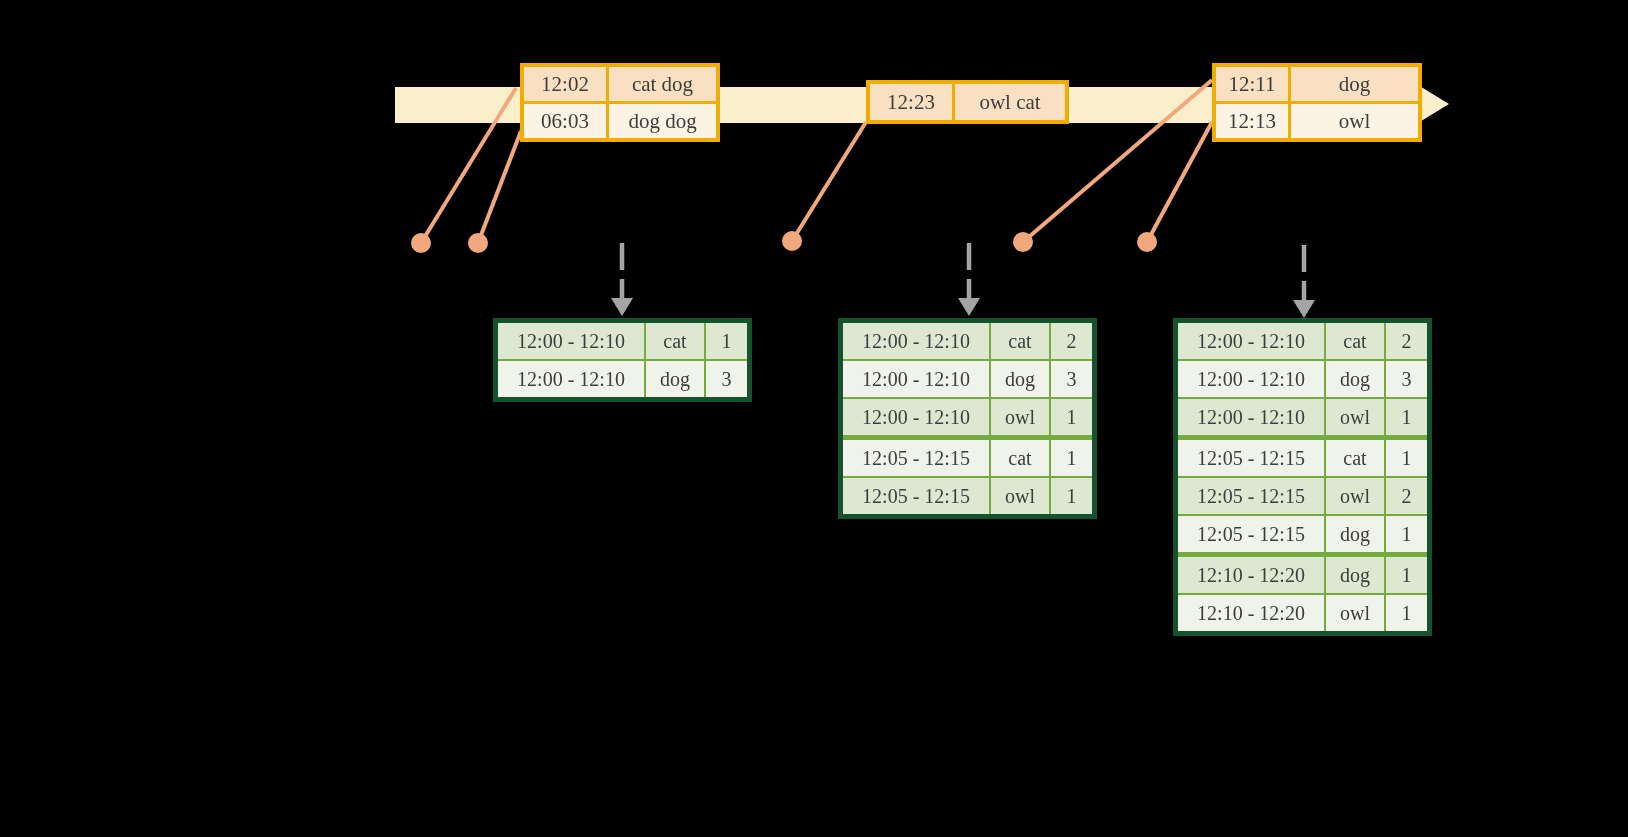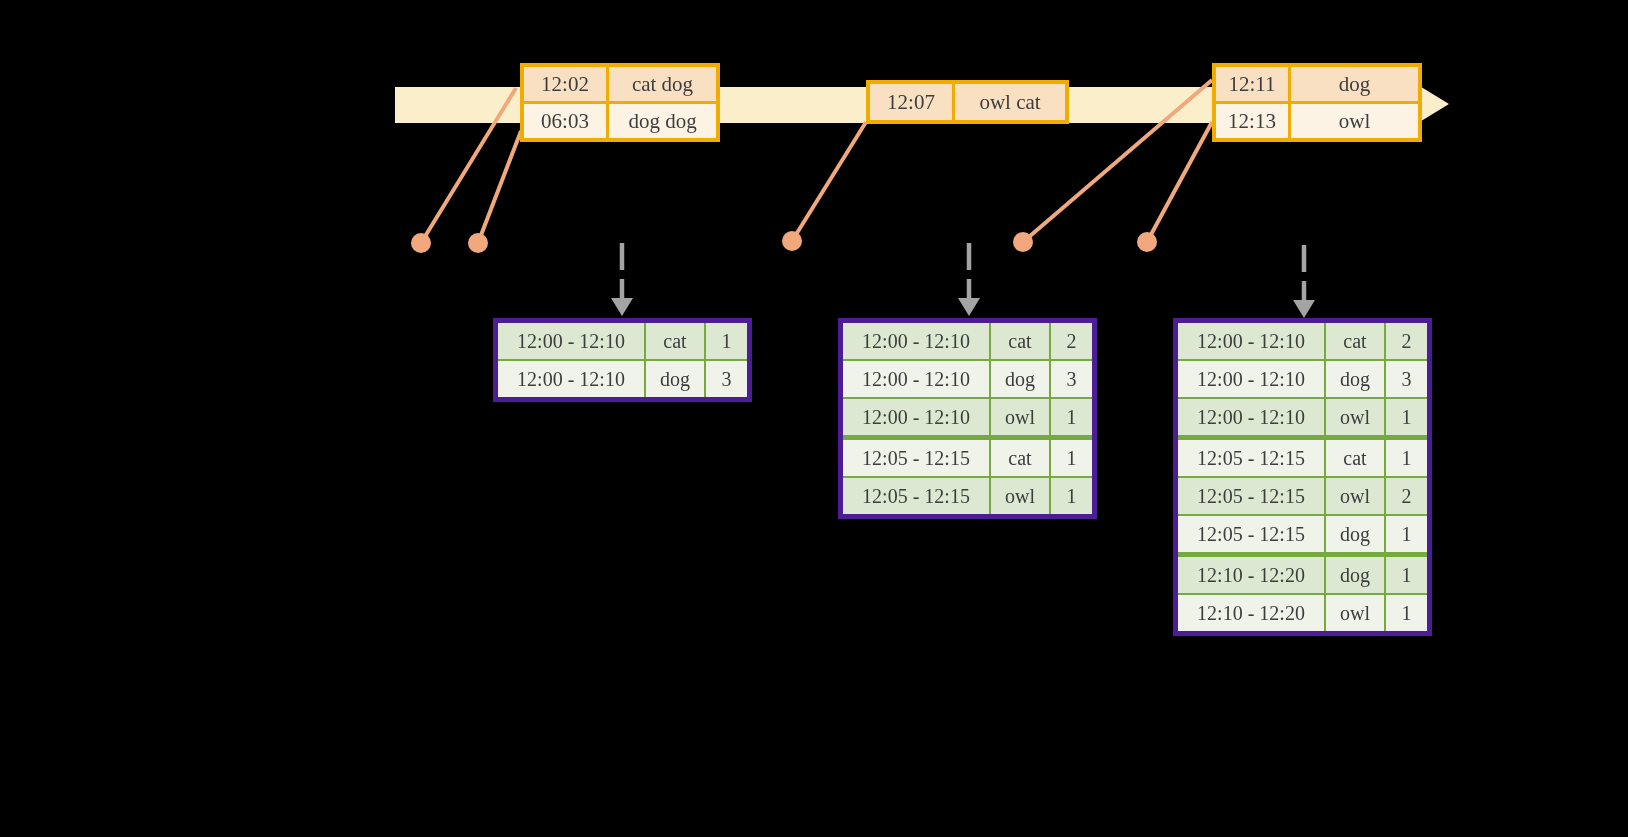--- a/index.html
+++ b/index.html
@@ -19,21 +19,21 @@
           border:4px solid #F0AC00;z-index:3;}
   .etable .cell{display:flex;align-items:center;justify-content:center;
                 font-size:21px;color:#3D3D3D;white-space:nowrap;}
   .et1{left:520px;top:63px;grid-template-columns:82px 107px;grid-auto-rows:34px;}
   .et2{left:866px;top:80px;grid-template-columns:82px 110px;grid-auto-rows:36px;}
   .et3{left:1212px;top:63px;grid-template-columns:72px 127px;grid-auto-rows:34px;}
   .peach{background:#FAE0C2;}
   .cream{background:#FDF3E4;}
 
   
-  .rtable{position:absolute;background:#74AA3F;border:5px solid #4c1d95;
+  .rtable{position:absolute;background:#74AA3F;border:5px solid #14532d;
           display:flex;flex-direction:column;gap:5px;z-index:3;}
   .rgroup{display:flex;flex-direction:column;gap:2px;}
   .rrow{display:grid;grid-template-columns:146px 58px 41px;column-gap:2px;}
   .rrow .cell{height:36px;display:flex;align-items:center;justify-content:center;
               font-size:20px;color:#3D3D3D;white-space:nowrap;}
   .gdark{background:#DCE8D1;}
   .glight{background:#EFF3EA;}
   .rt1{left:493px;top:318px;}
   .rt2{left:838px;top:318px;}
   .rt3{left:1173px;top:318px;}
@@ -74,21 +74,21 @@
   </svg>
 
   <div class="etable et1">
     <div class="cell peach">12:02</div>
     <div class="cell peach">cat dog</div>
     <div class="cell cream">06:03</div>
     <div class="cell cream">dog dog</div>
   </div>
 
   <div class="etable et2">
-    <div class="cell peach">12:07</div>
+    <div class="cell peach">12:23</div>
     <div class="cell peach">owl cat</div>
   </div>
 
   <div class="etable et3">
     <div class="cell peach">12:11</div>
     <div class="cell peach">dog</div>
     <div class="cell cream">12:13</div>
     <div class="cell cream">owl</div>
   </div>
 

